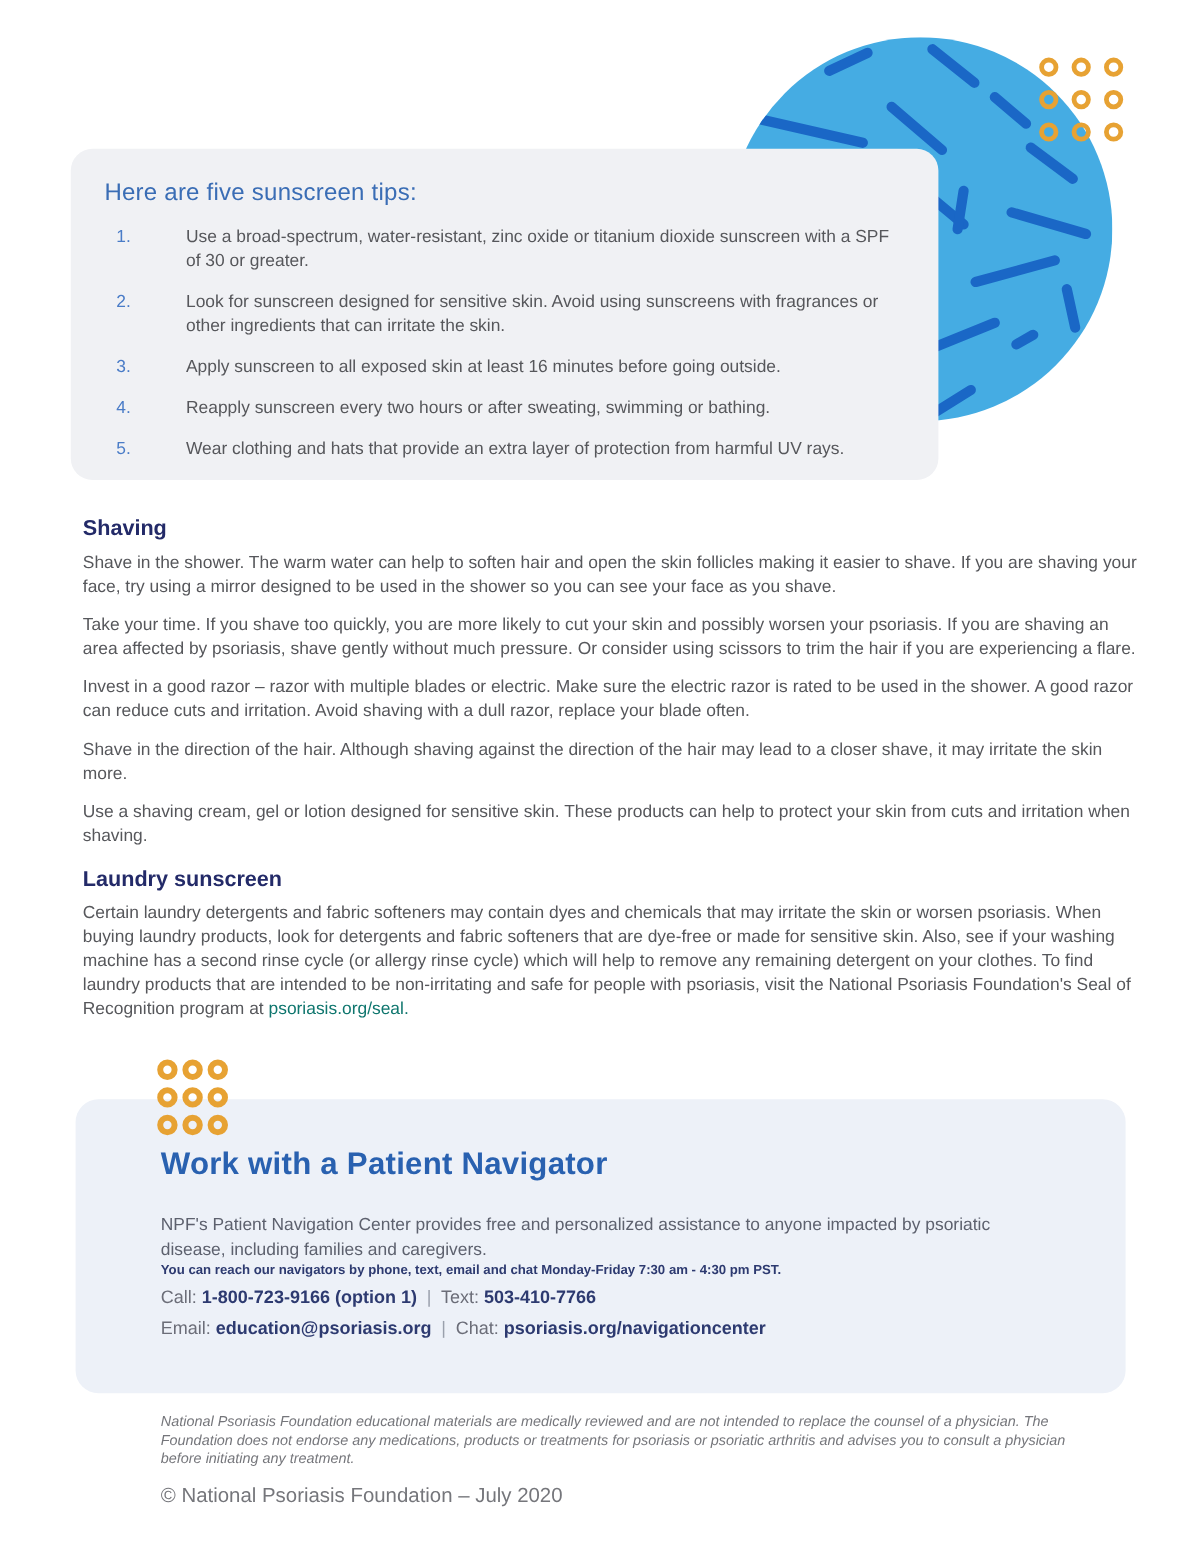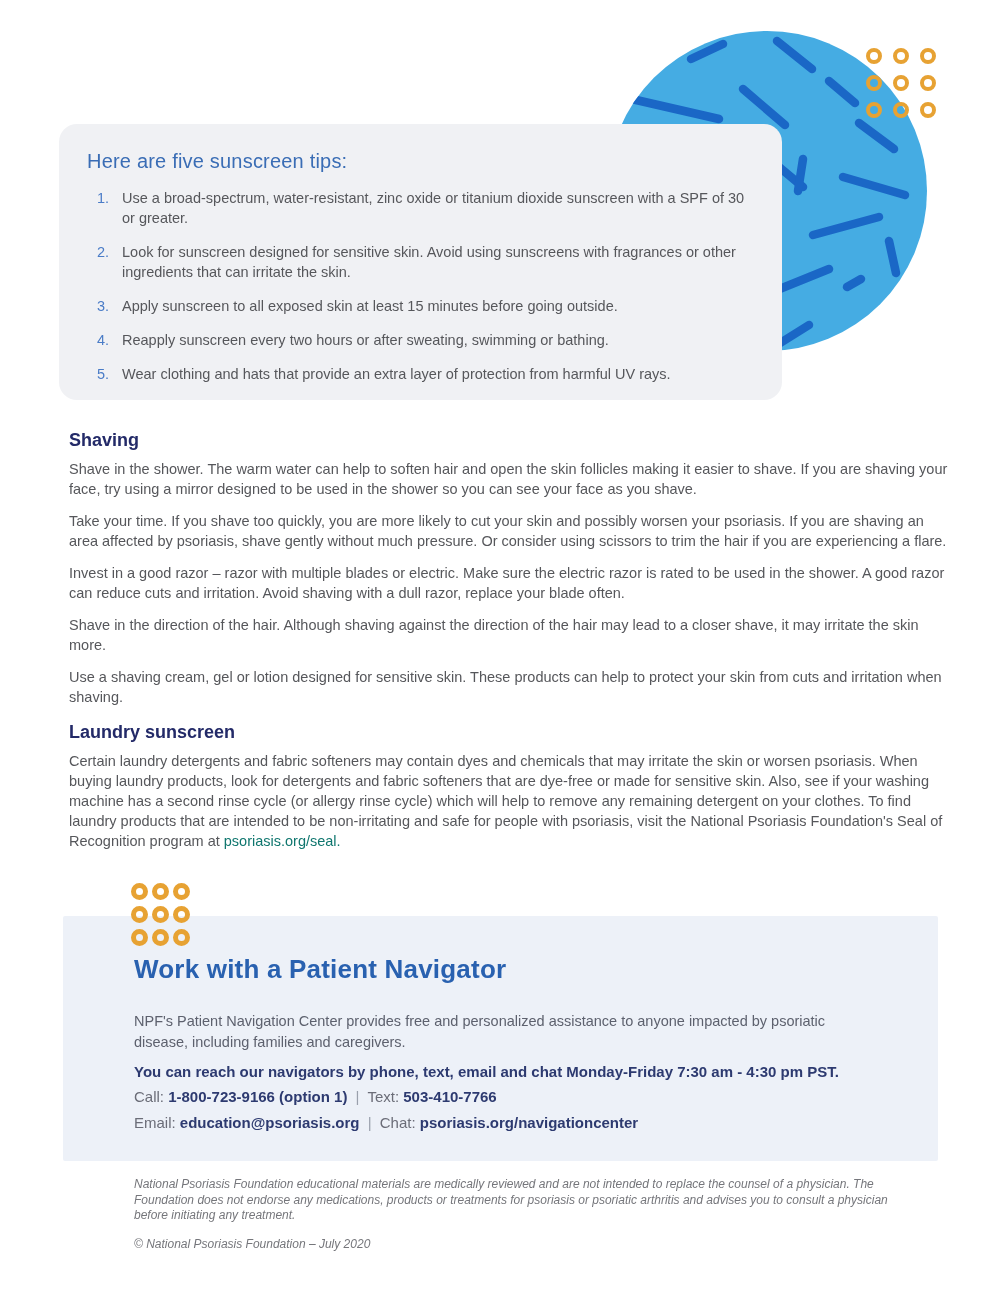--- a/index.html
+++ b/index.html
@@ -65,21 +65,21 @@
     font-size:14.5px;
     line-height:20px;
     color:#56575b;
   }
   .tip-num {
     flex:0 0 22px;
     text-align:right;
     margin-right:13px;
     color:#4a7cc7;
   }
-  .tip-text { flex:1; }
+  .tip-text { flex:1;margin-left:33px; }
 
   
   .content {
     position:absolute;
     left:69px; top:430px;
     width:884px;
     z-index:2;
   }
   .section-heading {
     font-size:18px;
@@ -99,40 +99,39 @@
     text-decoration:none;
     cursor:pointer;
   }
 
   
   .navigator-box {
     position:absolute;
     left:63px; top:916px;
     width:875px; height:245px;
     background:#edf1f8;
-    border-radius:2px;
+    border-radius:19px;
     padding:38px 56px 0 71px;
     z-index:1;
   }
   .nav-title {
     font-size:26px;
     font-weight:700;
     color:#2961b0;
     letter-spacing:0.2px;
   }
   .nav-intro {
     margin-top:26px;
     max-width:705px;
     font-size:14.5px;
     line-height:21px;
     color:#5d616e;
   }
   .nav-bold-line {
-    margin-top:10px;
-    font-size:15px;
+    font-size:11px;
     font-weight:700;
     color:#2d3a70;
   }
   .contact-line {
     margin-top:8px;
     font-size:15px;
     line-height:18px;
     color:#6b6d78;
   }
   .contact-line .val { font-weight:700; color:#2d3a70;text-align:center; }
@@ -145,22 +144,21 @@
     width:772px;
     font-size:12px;
     font-style:italic;
     line-height:15.5px;
     color:#75767b;
     z-index:1;
   }
   .copyright {
     position:absolute;
     left:134px; top:1237px;
-    font-size:12px;
-    font-style:italic;
+    font-size:17px;
     color:#75767b;
     z-index:1;
   }
 </style>
 </head>
 <body>
 
 <div class="page">
 
   <svg class="deco-circle" viewBox="0 0 320 320" xmlns="http://www.w3.org/2000/svg" aria-hidden="true">
@@ -211,21 +209,21 @@
       <div class="tip-item">
         <span class="tip-num">1.</span>
         <span class="tip-text">Use a broad-spectrum, water-resistant, zinc oxide or titanium dioxide sunscreen with a SPF of 30 or greater.</span>
       </div>
       <div class="tip-item">
         <span class="tip-num">2.</span>
         <span class="tip-text">Look for sunscreen designed for sensitive skin. Avoid using sunscreens with fragrances or other ingredients that can irritate the skin.</span>
       </div>
       <div class="tip-item">
         <span class="tip-num">3.</span>
-        <span class="tip-text">Apply sunscreen to all exposed skin at least 15 minutes before going outside.</span>
+        <span class="tip-text">Apply sunscreen to all exposed skin at least 16 minutes before going outside.</span>
       </div>
       <div class="tip-item">
         <span class="tip-num">4.</span>
         <span class="tip-text">Reapply sunscreen every two hours or after sweating, swimming or bathing.</span>
       </div>
       <div class="tip-item">
         <span class="tip-num">5.</span>
         <span class="tip-text">Wear clothing and hats that provide an extra layer of protection from harmful UV rays.</span>
       </div>
     </div>

